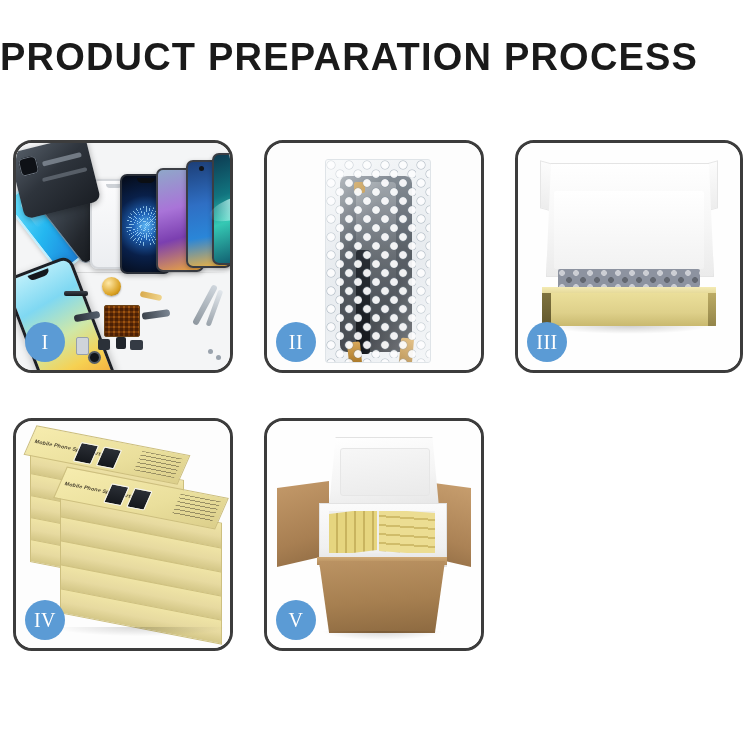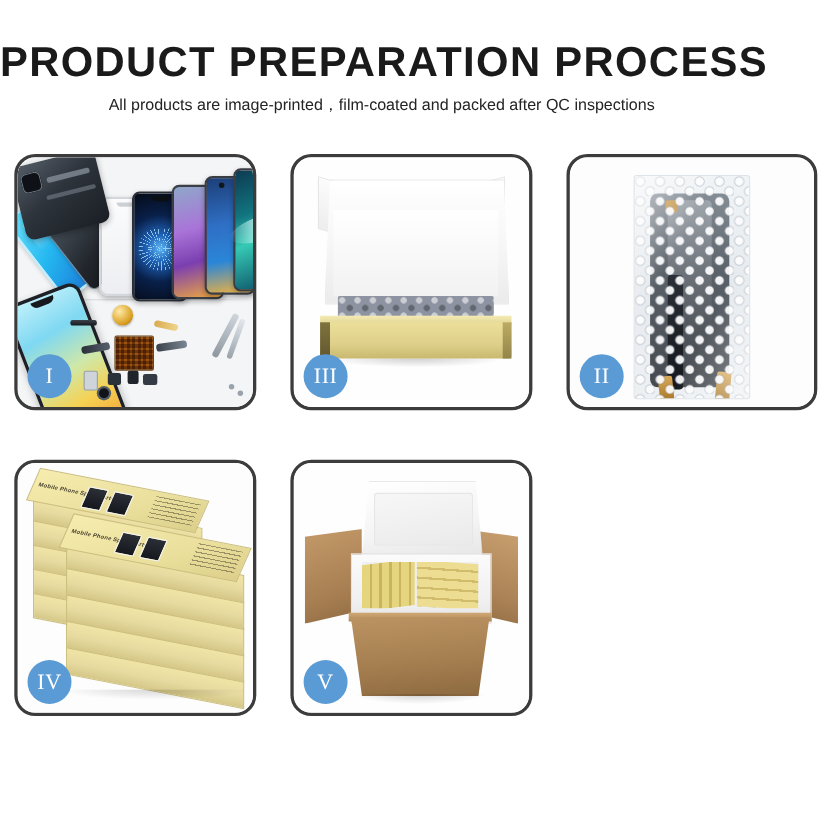--- a/index.html
+++ b/index.html
@@ -496,21 +496,20 @@
   .p6-edge{
     position:absolute; left:128px; top:70px; width:2px; height:108px;
     background:rgba(110,86,55,.45);
   }
 </style>
 </head>
 <body>
 
 <div class="header">
   <div class="page-title">PRODUCT PREPARATION PROCESS</div>
-  <div class="page-subtitle">All products are image-printed，film-coated and packed after QC inspections</div>
 </div>
 
 <div class="grid">
 
   <div class="panel">
     <div class="panel-stage">
       <div class="p1-bg"></div>
       <div class="p1-band"></div>
       <div class="ph ph-cyan"></div>
       <div class="ph ph-cyan-dark"></div>
@@ -541,47 +540,47 @@
       <div class="prt prt-screw1"></div>
       <div class="prt prt-screw2"></div>
       <div class="prt prt-tool"></div>
       <div class="prt prt-tweez"></div>
     </div>
     <div class="badge">I</div>
   </div>
 
   <div class="panel">
     <div class="panel-stage">
-      <div class="p3-bg"></div>
-      <div class="p3-lidflap-l"></div>
-      <div class="p3-lidflap-r"></div>
-      <div class="p3-lid"></div>
-      <div class="p3-foam-back"></div>
-      <div class="p3-bubble"></div>
-      <div class="p3-box-lip"></div>
-      <div class="p3-box-front"></div>
-      <div class="p3-shadow"></div>
-    </div>
-    <div class="badge">III</div>
-  </div>
-
-  <div class="panel">
-    <div class="panel-stage">
       <div class="p2-bg"></div>
       <div class="p2-bag">
         <div class="p2-inner"></div>
         <div class="p2-flex"></div>
         <div class="p2-tab3"></div>
         <div class="p2-tab1"></div>
         <div class="p2-tab2"></div>
         <div class="p2-bubbles"></div>
         <div class="p2-sheen"></div>
       </div>
     </div>
     <div class="badge">II</div>
+  </div>
+
+  <div class="panel">
+    <div class="panel-stage">
+      <div class="p3-bg"></div>
+      <div class="p3-lidflap-l"></div>
+      <div class="p3-lidflap-r"></div>
+      <div class="p3-lid"></div>
+      <div class="p3-foam-back"></div>
+      <div class="p3-bubble"></div>
+      <div class="p3-box-lip"></div>
+      <div class="p3-box-front"></div>
+      <div class="p3-shadow"></div>
+    </div>
+    <div class="badge">III</div>
   </div>
 
   <div class="panel">
     <div class="panel-stage">
       <div class="p4-bg"></div>
       <div class="bx bx-b5"></div>
       <div class="bx bx-b4"></div>
       <div class="bx bx-b3"></div>
       <div class="bx bx-b2"></div>
       <div class="bx bx-b1"></div>

